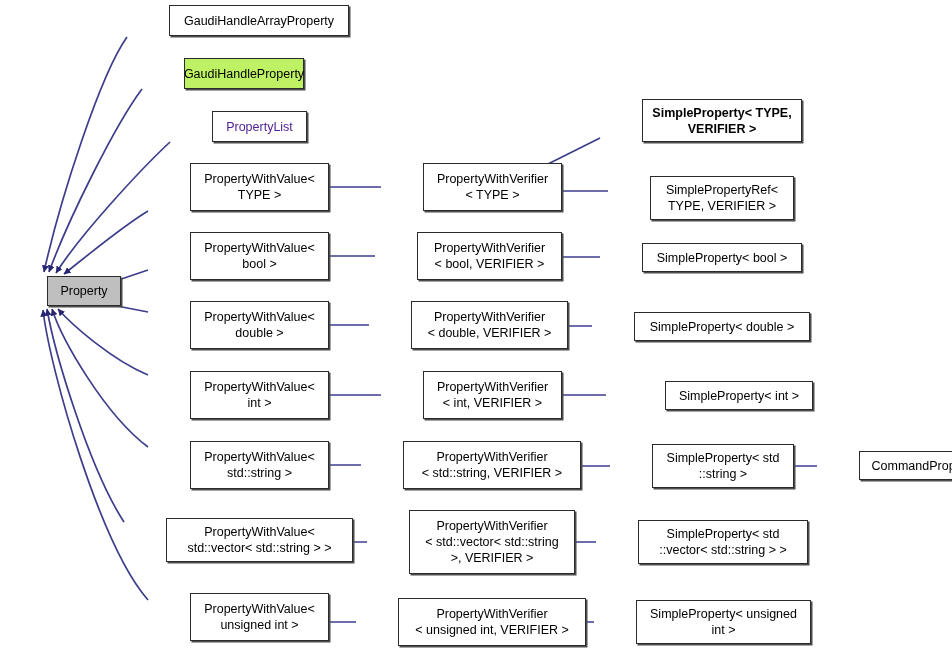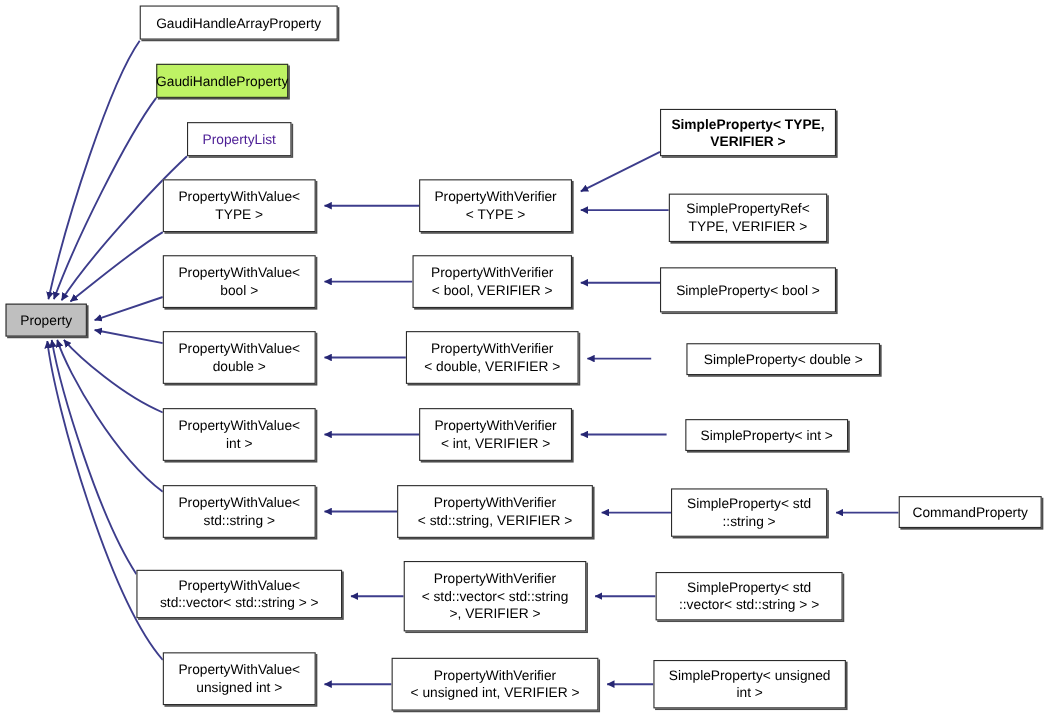--- a/index.html
+++ b/index.html
@@ -34,20 +34,21 @@
     font-size: 12.5px;
     line-height: 1.28;
     text-align: center;
     display: flex;
     align-items: center;
     justify-content: center;
     padding: 3px 4px;
     white-space: pre-line;
     box-shadow: 1.5px 1.5px 0 0 #4d4d4d;
     z-index: 5;
+    margin-left: 42px;
   }
   .node.focus {
     background: #bfbfbf;
     border-color: #1a1a1a;
   }
   .node-label {
     display: block;
     white-space: pre-line;
   }
 </style>
@@ -119,22 +120,22 @@
 &lt; std::string, VERIFIER &gt;</span></div>
       <div class="node" style="left: 367px; top: 510px; width: 166px; height: 64px; border-color: rgb(43, 43, 43); background: rgb(255, 255, 255); color: rgb(0, 0, 0);"><span class="node-label">PropertyWithVerifier
 &lt; std::vector&lt; std::string
 &gt;, VERIFIER &gt;</span></div>
       <div class="node" style="left: 356px; top: 598px; width: 188px; height: 48px; border-color: rgb(43, 43, 43); background: rgb(255, 255, 255); color: rgb(0, 0, 0);"><span class="node-label">PropertyWithVerifier
 &lt; unsigned int, VERIFIER &gt;</span></div>
       <div class="node" style="left: 600px; top: 99px; width: 160px; height: 43px; border-color: rgb(43, 43, 43); background: rgb(255, 255, 255); color: rgb(0, 0, 0); font-weight: bold;"><span class="node-label">SimpleProperty&lt; TYPE,
 VERIFIER &gt;</span></div>
       <div class="node" style="left: 608px; top: 176px; width: 144px; height: 44px; border-color: rgb(43, 43, 43); background: rgb(255, 255, 255); color: rgb(0, 0, 0);"><span class="node-label">SimplePropertyRef&lt;
 TYPE, VERIFIER &gt;</span></div>
-      <div class="node" style="left: 600px; top: 243px; width: 160px; height: 41px; border-color: rgb(43, 43, 43); background: rgb(255, 255, 255); color: rgb(0, 0, 0);"><span class="node-label">SimpleProperty&lt; bool &gt;</span></div>
-      <div class="node" style="left: 624px; top: 312px; width: 176px; height: 29px; border-color: rgb(43, 43, 43); background: rgb(255, 255, 255); color: rgb(0, 0, 0);"><span class="node-label">SimpleProperty&lt; double &gt;</span></div>
+      <div class="node" style="left: 600px; top: 243px; width: 160px; height: 29px; border-color: rgb(43, 43, 43); background: rgb(255, 255, 255); color: rgb(0, 0, 0);"><span class="node-label">SimpleProperty&lt; bool &gt;</span></div>
+      <div class="node" style="left: 592px; top: 312px; width: 176px; height: 29px; border-color: rgb(43, 43, 43); background: rgb(255, 255, 255); color: rgb(0, 0, 0);"><span class="node-label">SimpleProperty&lt; double &gt;</span></div>
       <div class="node" style="left: 623px; top: 381px; width: 148px; height: 29px; border-color: rgb(43, 43, 43); background: rgb(255, 255, 255); color: rgb(0, 0, 0);"><span class="node-label">SimpleProperty&lt; int &gt;</span></div>
       <div class="node" style="left: 610px; top: 444px; width: 142px; height: 44px; border-color: rgb(43, 43, 43); background: rgb(255, 255, 255); color: rgb(0, 0, 0);"><span class="node-label">SimpleProperty&lt; std
 ::string &gt;</span></div>
       <div class="node" style="left: 596px; top: 520px; width: 170px; height: 44px; border-color: rgb(43, 43, 43); background: rgb(255, 255, 255); color: rgb(0, 0, 0);"><span class="node-label">SimpleProperty&lt; std
 ::vector&lt; std::string &gt; &gt;</span></div>
       <div class="node" style="left: 594px; top: 600px; width: 175px; height: 44px; border-color: rgb(43, 43, 43); background: rgb(255, 255, 255); color: rgb(0, 0, 0);"><span class="node-label">SimpleProperty&lt; unsigned
 int &gt;</span></div>
       <div class="node" style="left: 817px; top: 451px; width: 130px; height: 29px; border-color: rgb(43, 43, 43); background: rgb(255, 255, 255); color: rgb(0, 0, 0);"><span class="node-label">CommandProperty</span></div>
     </div>
 </div>

